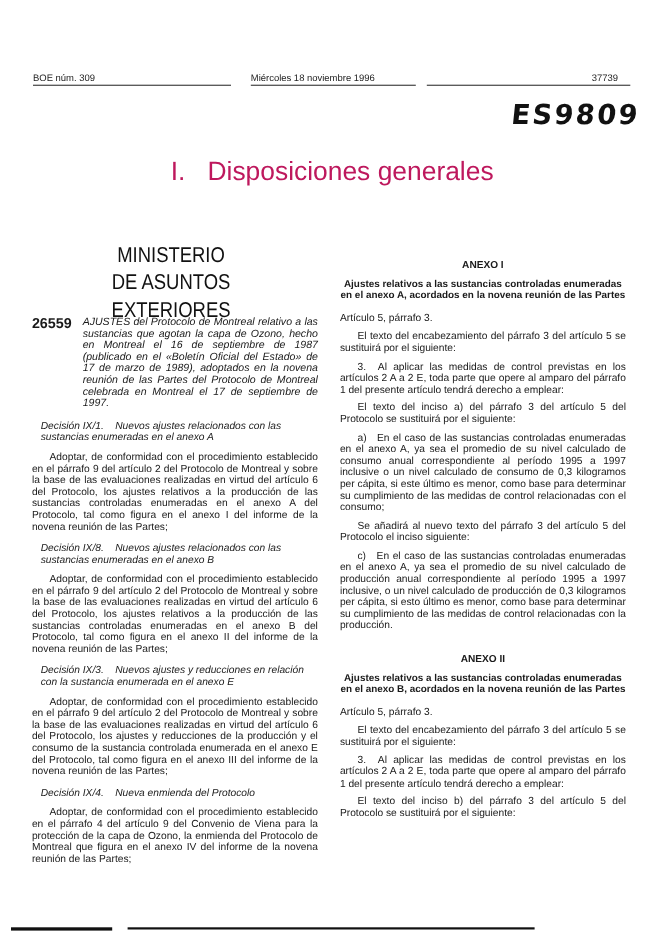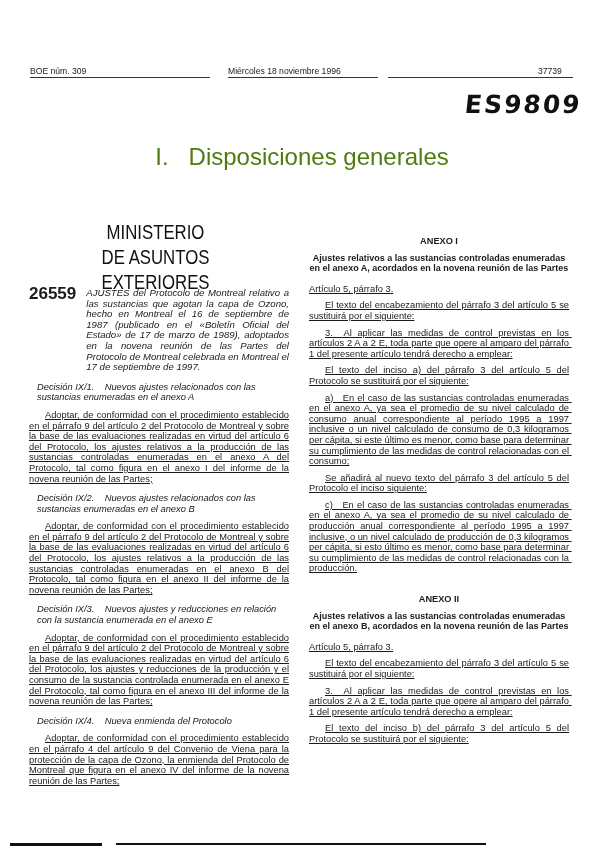--- a/index.html
+++ b/index.html
@@ -1,28 +1,28 @@
 <!DOCTYPE html>
 <html><head>
 <meta charset="utf-8">
 <style>
   html, body { margin: 0; padding: 0; background: #ffffff; }
   body { width: 604px; height: 849px; position: relative; overflow: hidden; color: #111; font-family: "Liberation Sans", sans-serif; }
   .hdr { position: absolute; top: 66px; font-size: 8.6px; color: #222; }
   .hdr-rule { position: absolute; top: 77px; height: 1px; background: #333; }
   .stamp { position: absolute; left: 465px; top: 90px; font-family: "DejaVu Sans", sans-serif; font-size: 25px; font-weight: bold; letter-spacing: 2px; transform: skewX(-6deg); color: #111; }
-  .section-title { position: absolute; left: 0; width: 604px; top: 143px; text-align: center; font-size: 24px; color: #4d7c0f; }
+  .section-title { position: absolute; left: 0; width: 604px; top: 143px; text-align: center; font-size: 24px; color: #be185d; }
   .ministry { position: absolute; left: 28px; width: 255px; top: 220px; text-align: center; font-family: "Liberation Sans", sans-serif; font-size: 19.5px; line-height: 25px; transform: scaleX(0.86); transform-origin: center; color: #111; }
   .col { position: absolute; font-size: 9.3px; line-height: 10.6px; color: #1a1a1a; }
   .left { left: 29px; width: 260px; top: 288px; }
   .right { left: 309px; width: 260px; top: 216px; }
-  p { margin: 0 0 6px 0; text-align: justify; text-decoration: underline; }
+  p { margin: 0 0 6px 0; text-align: justify; }
   .indent { text-indent: 16px; }
   .dispo { display: flex; gap: 10px; margin-bottom: 9px; }
-  .dispo-num { font-weight: bold; font-size: 17px; line-height: 12px; }
+  .dispo-num { font-weight: bold; font-size: 13px; line-height: 12px; }
   .dispo-text { font-style: italic; font-size: 9.6px; line-height: 10.6px; text-align: justify; }
   .dec-title { font-style: italic; text-align: left; margin: 9px 8px 7px 8px; }
   .annex-h { font-weight: bold; text-align: center; margin: 20px 0 6px 0; font-size: 9.2px; }
   .annex-sub { font-weight: bold; text-align: center; margin: 0 0 10px 0; font-size: 9px; }
   .foot-rule { position: absolute; top: 843px; height: 3px; background: #111; }
 </style>
 </head>
 <body>
 
 <div class="hdr" style="left:30px">BOE núm. 309</div>
@@ -43,21 +43,21 @@
 
 <div class="col left">
   <div class="dispo">
     <div class="dispo-num">26559</div>
     <div class="dispo-text">AJUSTES del Protocolo de Montreal relativo a las sustancias que agotan la capa de Ozono, hecho en Montreal el 16 de septiembre de 1987 (publicado en el «Boletín Oficial del Estado» de 17 de marzo de 1989), adoptados en la novena reunión de las Partes del Protocolo de Montreal celebrada en Montreal el 17 de septiembre de 1997.</div>
   </div>
 
   <div class="dec-title" style="white-space:pre-wrap">Decisión IX/1.    Nuevos ajustes relacionados con las sustancias enumeradas en el anexo A</div>
   <p class="indent">Adoptar, de conformidad con el procedimiento establecido en el párrafo 9 del artículo 2 del Protocolo de Montreal y sobre la base de las evaluaciones realizadas en virtud del artículo 6 del Protocolo, los ajustes relativos a la producción de las sustancias controladas enumeradas en el anexo A del Protocolo, tal como figura en el anexo I del informe de la novena reunión de las Partes;</p>
 
-  <div class="dec-title" style="white-space:pre-wrap">Decisión IX/2.    Nuevos ajustes relacionados con las sustancias enumeradas en el anexo B</div>
+  <div class="dec-title" style="white-space:pre-wrap">Decisión IX/8.    Nuevos ajustes relacionados con las sustancias enumeradas en el anexo B</div>
   <p class="indent">Adoptar, de conformidad con el procedimiento establecido en el párrafo 9 del artículo 2 del Protocolo de Montreal y sobre la base de las evaluaciones realizadas en virtud del artículo 6 del Protocolo, los ajustes relativos a la producción de las sustancias controladas enumeradas en el anexo B del Protocolo, tal como figura en el anexo II del informe de la novena reunión de las Partes;</p>
 
   <div class="dec-title" style="white-space:pre-wrap">Decisión IX/3.    Nuevos ajustes y reducciones en relación con la sustancia enumerada en el anexo E</div>
   <p class="indent">Adoptar, de conformidad con el procedimiento establecido en el párrafo 9 del artículo 2 del Protocolo de Montreal y sobre la base de las evaluaciones realizadas en virtud del artículo 6 del Protocolo, los ajustes y reducciones de la producción y el consumo de la sustancia controlada enumerada en el anexo E del Protocolo, tal como figura en el anexo III del informe de la novena reunión de las Partes;</p>
 
   <div class="dec-title" style="white-space:pre-wrap">Decisión IX/4.    Nueva enmienda del Protocolo</div>
   <p class="indent">Adoptar, de conformidad con el procedimiento establecido en el párrafo 4 del artículo 9 del Convenio de Viena para la protección de la capa de Ozono, la enmienda del Protocolo de Montreal que figura en el anexo IV del informe de la novena reunión de las Partes;</p>
 </div>
 
 <div class="col right">

